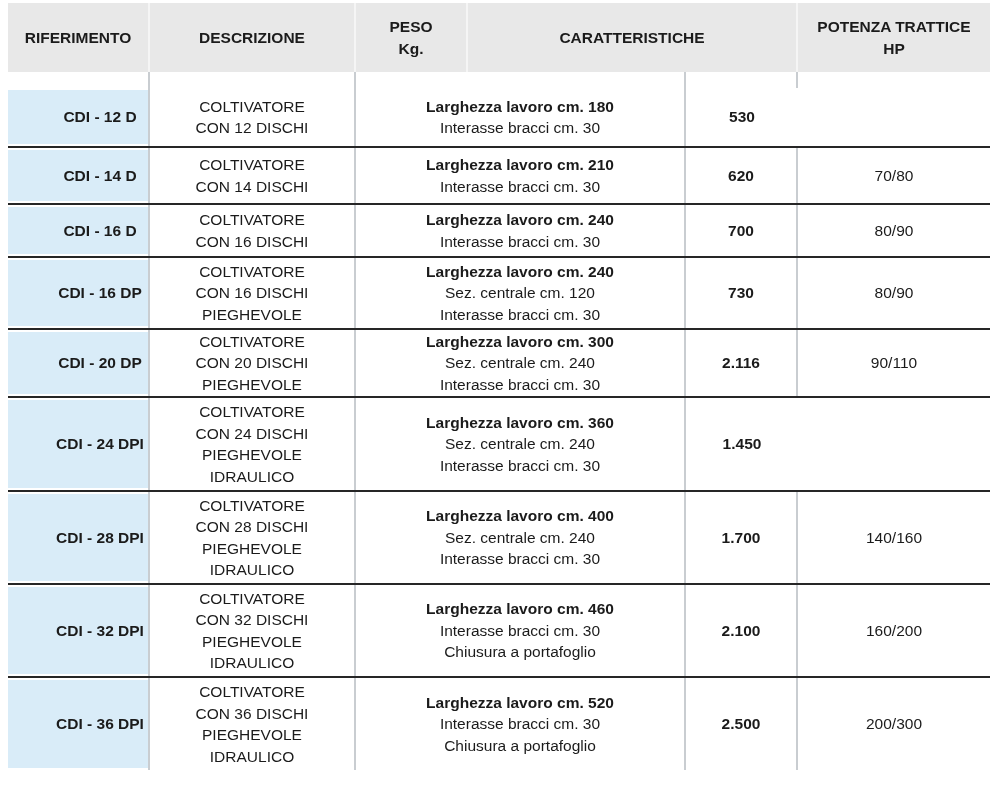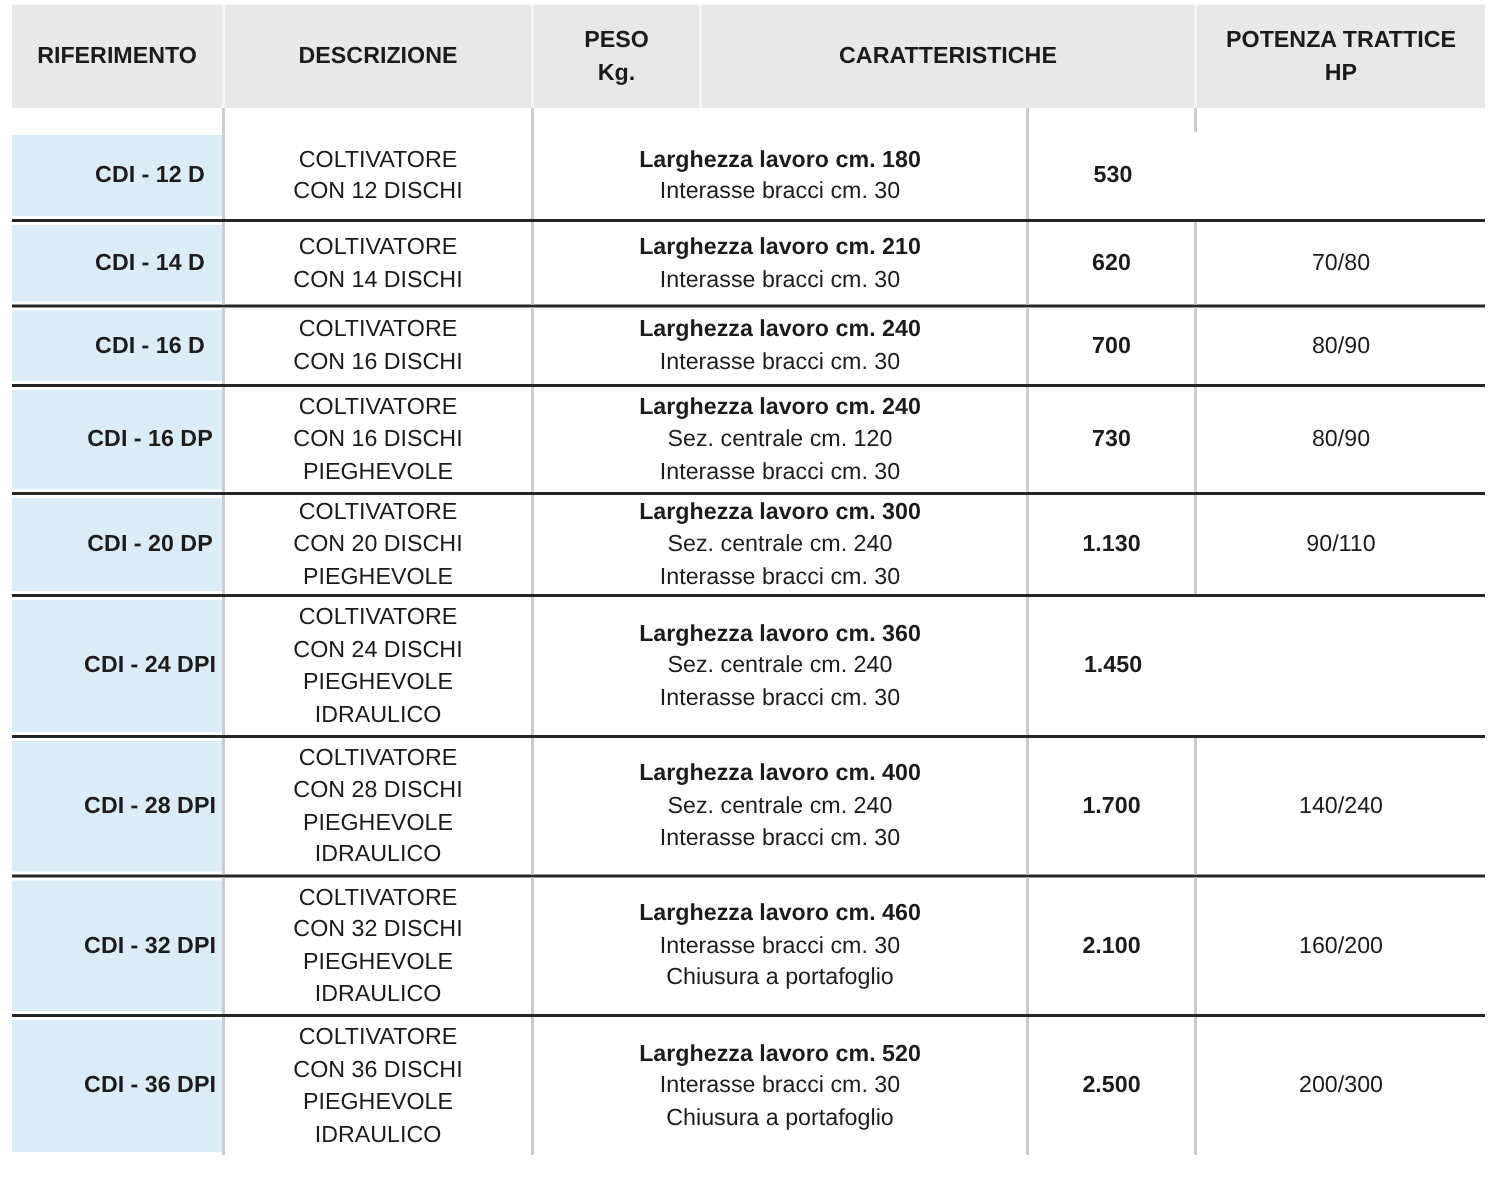--- a/index.html
+++ b/index.html
@@ -178,21 +178,21 @@
       <span class="line">COLTIVATORE</span>
       <span class="line">CON 20 DISCHI</span>
       <span class="line">PIEGHEVOLE</span>
     </div>
     <div class="cell c3">
       <span class="line b">Larghezza lavoro cm. 300</span>
       <span class="line">Sez. centrale cm. 240</span>
       <span class="line">Interasse bracci cm. 30</span>
     </div>
     <div class="cell c4">
-      <span class="line">1.130</span>
+      <span class="line">2.116</span>
     </div>
     <div class="cell c5">
       <span class="line">90/110</span>
     </div>
   </div>
   <div class="divider"></div>
 
   <div class="row h92">
     <div class="cell c1">
       <div class="pill">CDI - 24 DPI</div>
@@ -226,21 +226,21 @@
     </div>
     <div class="cell c3">
       <span class="line b">Larghezza lavoro cm. 400</span>
       <span class="line">Sez. centrale cm. 240</span>
       <span class="line">Interasse bracci cm. 30</span>
     </div>
     <div class="cell c4">
       <span class="line">1.700</span>
     </div>
     <div class="cell c5">
-      <span class="line">140/240</span>
+      <span class="line">140/160</span>
     </div>
   </div>
   <div class="divider"></div>
 
   <div class="row h91">
     <div class="cell c1">
       <div class="pill">CDI - 32 DPI</div>
     </div>
     <div class="cell c2">
       <span class="line">COLTIVATORE</span>

